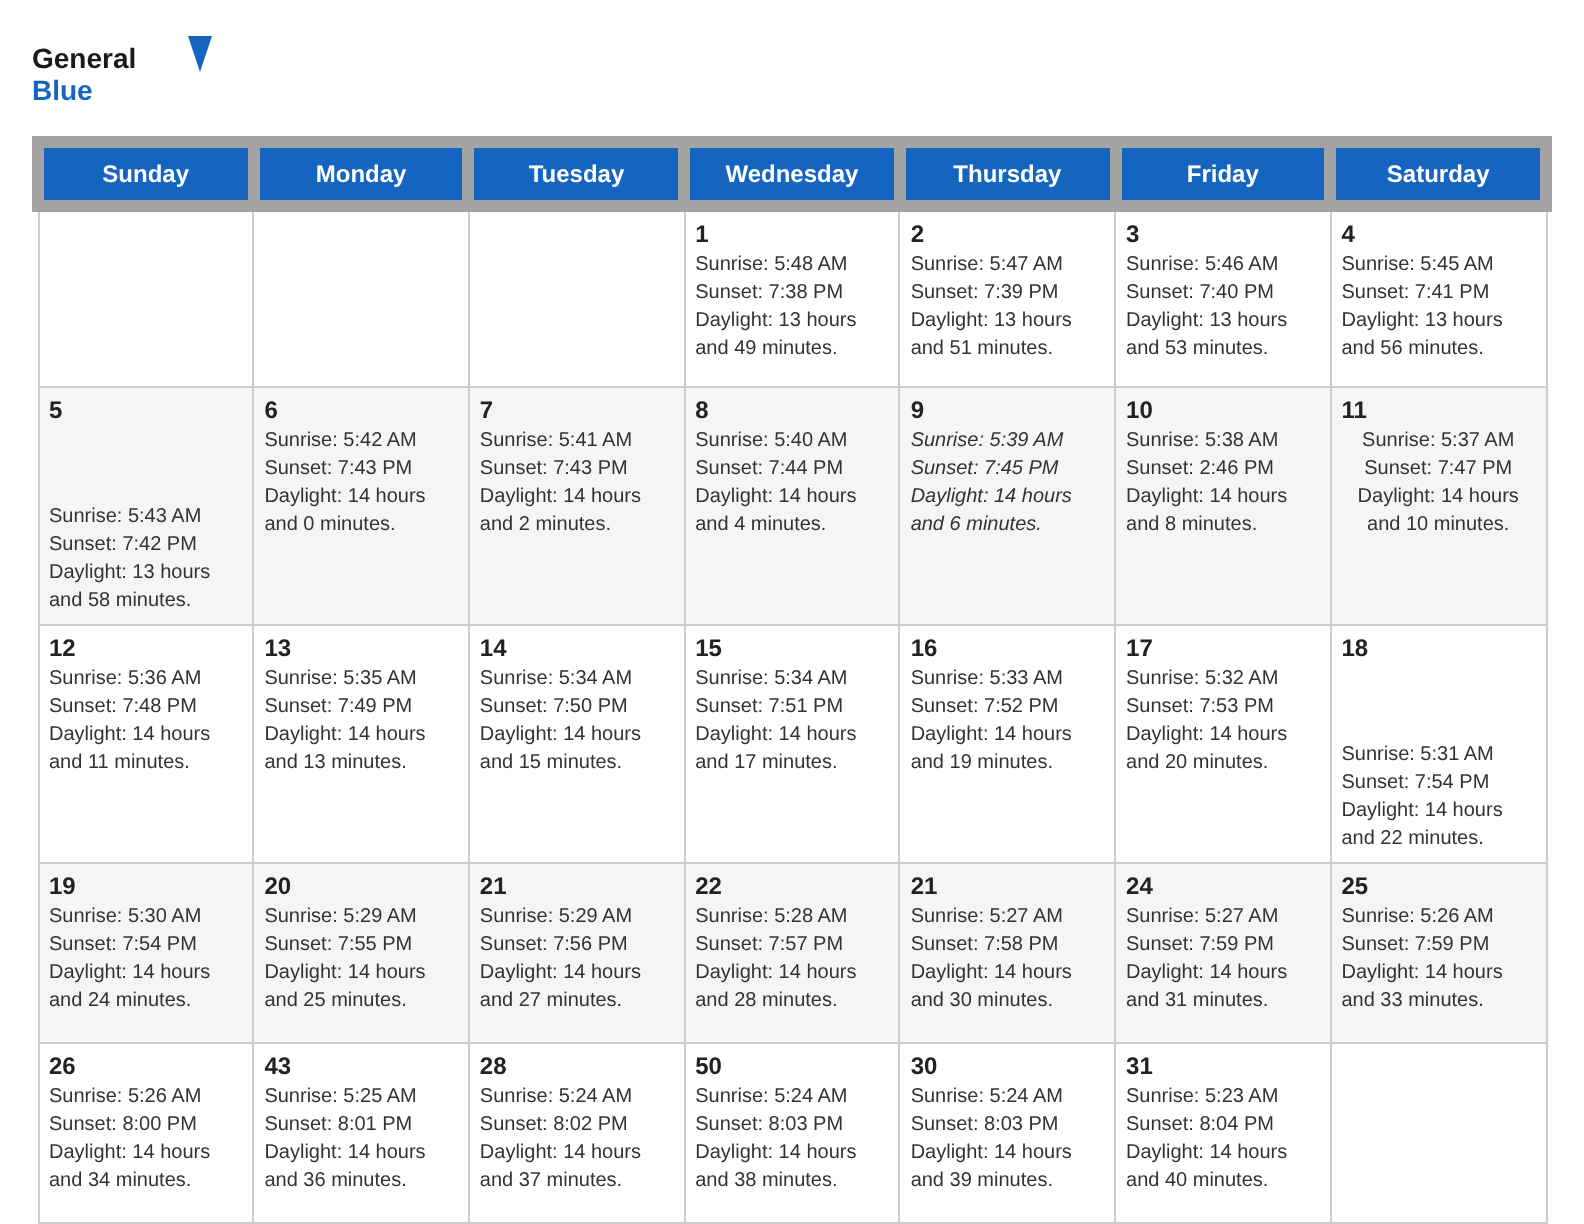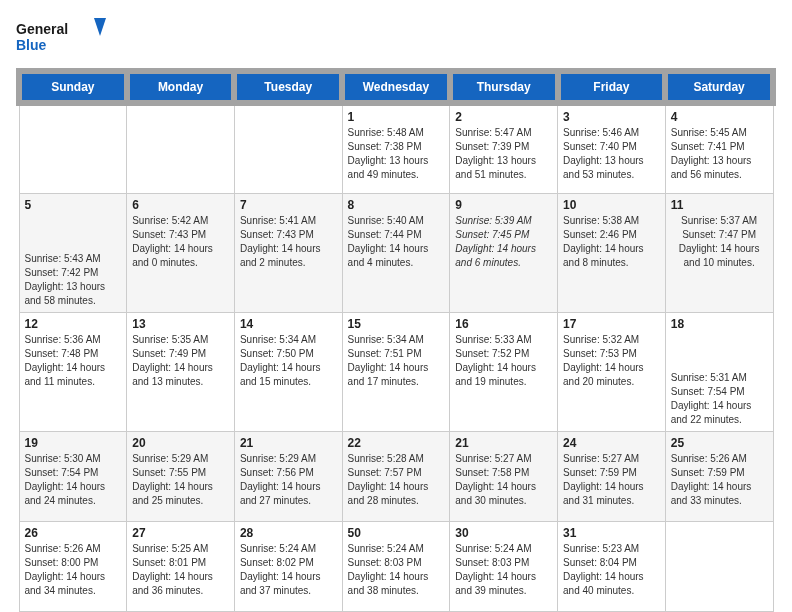--- a/index.html
+++ b/index.html
@@ -294,21 +294,21 @@
       </tr>
       <tr>
         <td>
           <span class="day-number">26</span>
           <div class="cell-info" style="white-space: pre-line;">Sunrise: 5:26 AM
 Sunset: 8:00 PM
 Daylight: 14 hours
 and 34 minutes.</div>
         </td>
         <td>
-          <span class="day-number">27</span>
+          <span class="day-number">43</span>
           <div class="cell-info" style="white-space: pre-line;">Sunrise: 5:25 AM
 Sunset: 8:01 PM
 Daylight: 14 hours
 and 36 minutes.</div>
         </td>
         <td>
           <span class="day-number">28</span>
           <div class="cell-info" style="white-space: pre-line;">Sunrise: 5:24 AM
 Sunset: 8:02 PM
 Daylight: 14 hours

